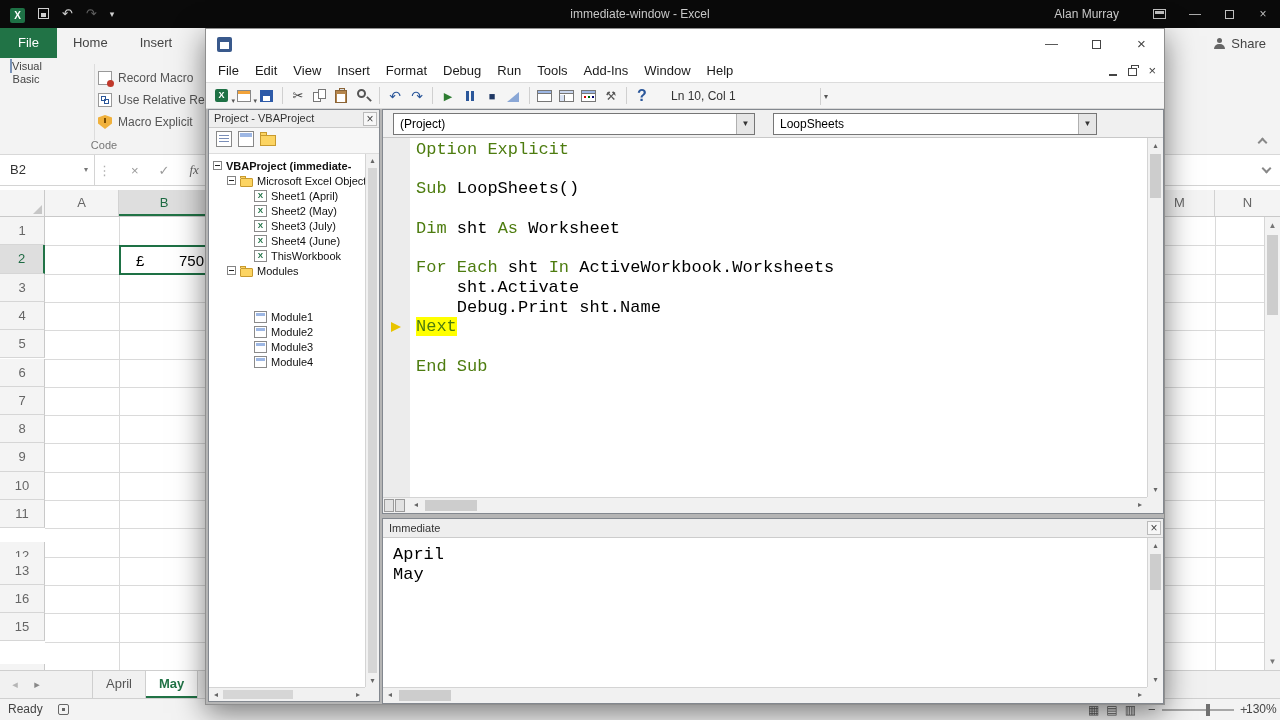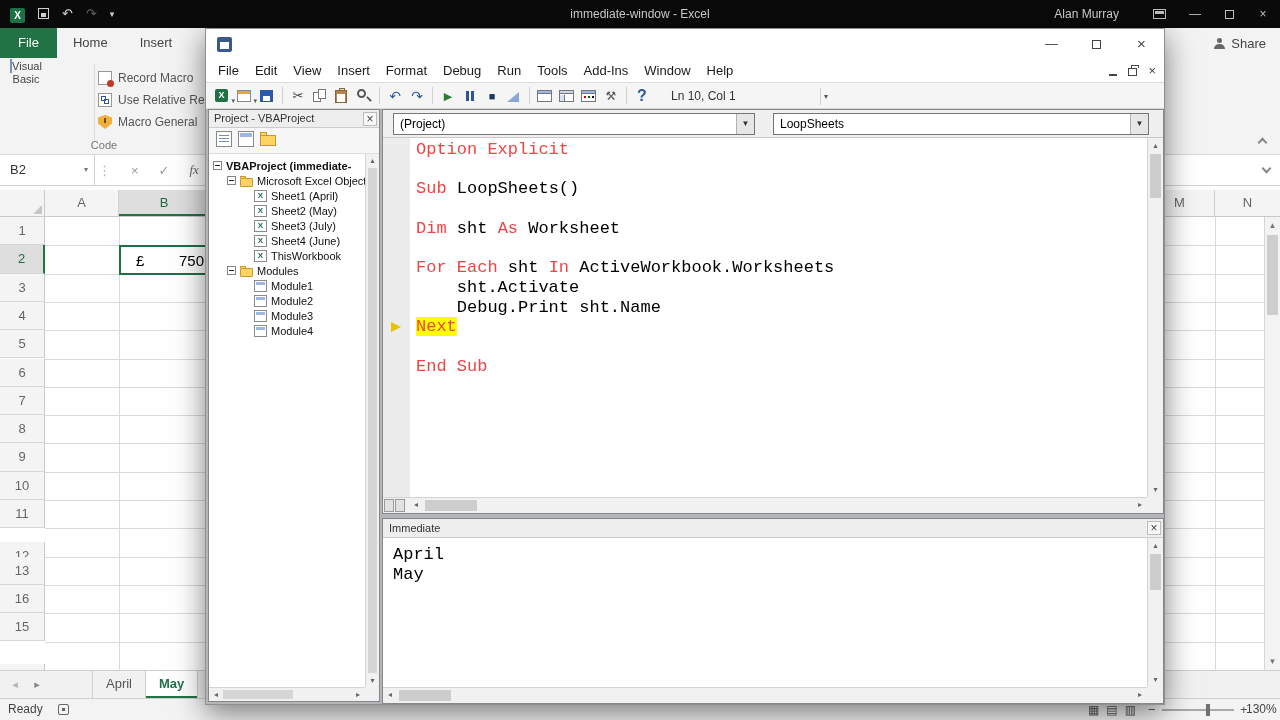--- a/index.html
+++ b/index.html
@@ -175,27 +175,27 @@
 .psh{position:absolute;left:0;bottom:0;right:14px;height:14px;background:#f1f1f1;border-top:1px solid #d4d4d4}
 .psh .sb-t{position:absolute;top:2px;bottom:2px;left:14px;width:70px;background:#d6d6d6}
 .pcorner{position:absolute;right:0;bottom:0;width:14px;height:14px;background:#f1f1f1}
 .sb-ah{position:absolute;top:0;height:100%;width:14px;text-align:center;font-size:8px;color:#666;line-height:14px}
 
 
 #codewin{position:absolute;left:176px;top:80px;width:782px;height:405px;background:#fff;border:1px solid #83888f}
 #combo-row{position:absolute;left:0;top:0;right:0;height:28px;background:#f0f0f0;border-bottom:1px solid #c8c8c8}
 .combo{position:absolute;top:3px;height:22px;background:#fff;border:1px solid #767676;font-size:12px;line-height:20px;padding-left:6px;color:#000}
 #combo-gen{left:10px;width:362px}
-#combo-proc{left:390px;width:376px}
+#combo-proc{left:390px;width:324px}
 .combo .dd{position:absolute;right:0;top:0;width:18px;height:20px;background:#e6e6e6;border-left:1px solid #b0b0b0;text-align:center;line-height:20px;font-size:8px;color:#333}
 #code-margin{position:absolute;left:0;top:28px;width:27px;bottom:16px;background:#ececec}
 .brk-arrow{position:absolute;left:8px;width:0;height:0;border-top:5px solid transparent;border-bottom:5px solid transparent;border-left:10px solid #e8c400}
 #code-text{position:absolute;left:33px;top:30px;right:18px;bottom:18px;font-family:"Liberation Mono","DejaVu Sans Mono",monospace;font-size:17px;line-height:19.7px;color:#000;white-space:pre;overflow:hidden}
 .cl{height:19.7px}
-.kw{color:#ef4444}
+.kw{color:#4d7c0f}
 .hl{background:#ffff00}
 #code-vsb{position:absolute;right:0;top:28px;width:16px;bottom:16px;background:#f1f1f1;border-left:1px solid #d4d4d4}
 #code-vsb .sb-t{position:absolute;left:2px;right:2px;top:16px;height:44px;background:#cdcdcd}
 #code-hsb{position:absolute;left:0;bottom:0;right:16px;height:16px;background:#f1f1f1;border-top:1px solid #d4d4d4}
 .splitbox{position:absolute;top:1px;width:10px;height:13px;background:#e2e2e2;border:1px solid #9a9a9a}
 #code-hsb .sb-t{position:absolute;top:2px;height:11px;left:42px;width:52px;background:#cdcdcd}
 #code-corner{position:absolute;right:0;bottom:0;width:16px;height:16px;background:#f1f1f1}
 
 
 #immwin{position:absolute;left:176px;top:489px;width:782px;height:186px;background:#fff;border:1px solid #83888f}
@@ -263,21 +263,21 @@
     <span class="ri ri-rel">
         <i></i>
         <b></b>
       </span>
     <span>Use Relative Referen</span>
   </div>
   <div class="rrow" style="top:56px">
     <span class="ri ri-sec">
         <b></b>
       </span>
-    <span>Macro General</span>
+    <span>Macro Explicit</span>
   </div>
   <div id="grp-code">Code</div>
   <span class="chev-up" style="right:14px;bottom:8px"></span>
 </div>
 
 <div id="xl-formula">
   <div id="name-box">B2</div>
   <span id="name-dd">▾</span>
   <div id="f-icons">
       <span class="fic" style="color: rgb(176, 176, 176);">⋮</span>
@@ -530,21 +530,21 @@
         </div>
         <div class="trow" style="padding-left: 18px;">
           <span class="exp">
             <i></i>
           </span>
           <span class="ti ti-folder">
             <i></i>
           </span>
           <span class="tlabel">Modules</span>
         </div>
-        <div class="trow" style="padding-left: 32px;">
+        <div class="trow" style="padding-left: 32px; margin-top: 31px;">
           <span class="expsp"></span>
           <span class="ti ti-module">
             <i></i>
           </span>
           <span class="tlabel">Module1</span>
         </div>
         <div class="trow" style="padding-left: 32px;">
           <span class="expsp"></span>
           <span class="ti ti-module">
             <i></i>

